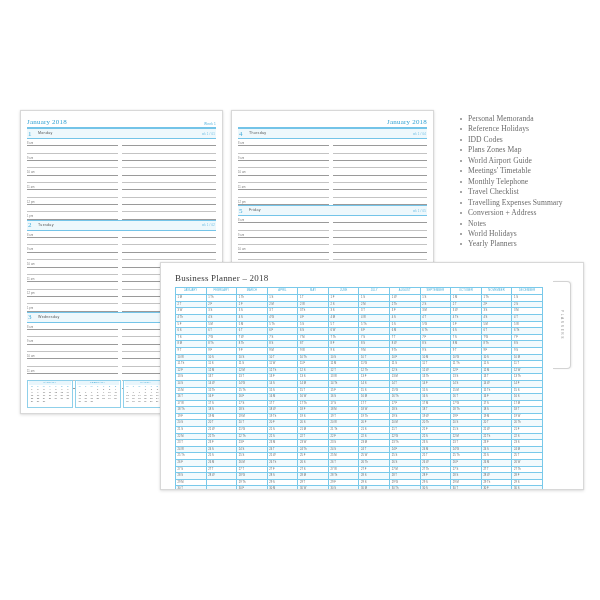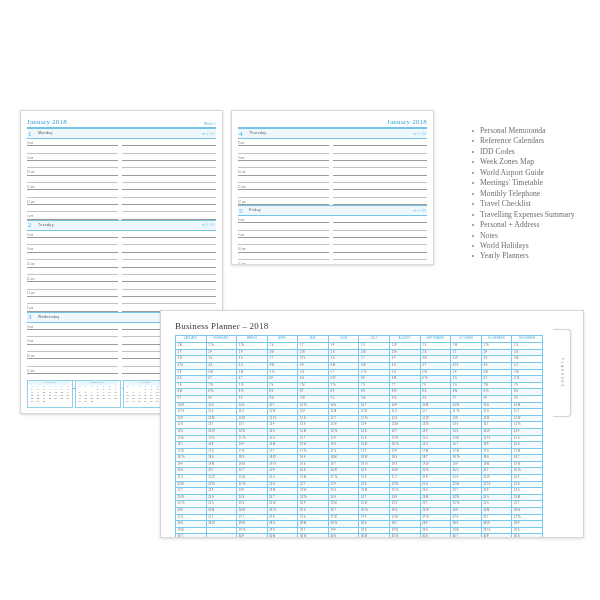--- a/index.html
+++ b/index.html
@@ -107,24 +107,24 @@
   #feature-list li{
     list-style:none;position:relative;
     font-family:"Liberation Serif", serif;
     font-size:7.6px;line-height:10.45px;color:#6d6d6d;
     padding-left:9px;white-space:nowrap;letter-spacing:.05px;
   }
   #feature-list li:before{
     content:"";position:absolute;left:1px;top:4px;
     width:2px;height:2px;border-radius:50%;background:#8a8a8a;
   }
-  #feature-list ul{margin:16px;padding:0;}
+  #feature-list ul{margin:4px;padding:0;}
 
   
-  #page-planner{left:160px;top:262px;width:424px;height:228px;margin-top:48px;}
+  #page-planner{left:160px;top:262px;width:424px;height:228px;}
   .pl-title{
     position:absolute;left:14px;top:10px;
     font-family:"Liberation Serif", serif;
     font-size:9px;color:#3a3a3a;letter-spacing:.2px;
   }
   .pl-table{
     position:absolute;left:14px;top:24px;right:40px;bottom:10px;
     border-collapse:collapse;table-layout:fixed;width:calc(100% - 54px);
   }
   .pl-table th,.pl-table td{
@@ -628,29 +628,29 @@
               <span class="tick">11 am</span>
             </div>
           </div>
         </div>
     </div>
   </div>
 
   <div id="feature-list">
     <ul id="feature-items">
         <li>Personal Memoranda</li>
-        <li>Reference Calendars</li>
+        <li>Reference Holidays</li>
         <li>IDD Codes</li>
-        <li>Week Zones Map</li>
+        <li>Plans Zones Map</li>
         <li>World Airport Guide</li>
         <li>Meetings' Timetable</li>
         <li>Monthly Telephone</li>
         <li>Travel Checklist</li>
         <li>Travelling Expenses Summary</li>
-        <li>Personal + Address</li>
+        <li>Conversion + Address</li>
         <li>Notes</li>
         <li>World Holidays</li>
         <li>Yearly Planners</li>
       </ul>
   </div>
 
   <div class="sheet" id="page-planner">
     <div class="pl-title">Business Planner – 2018</div>
     <table class="pl-table">
       <thead>

